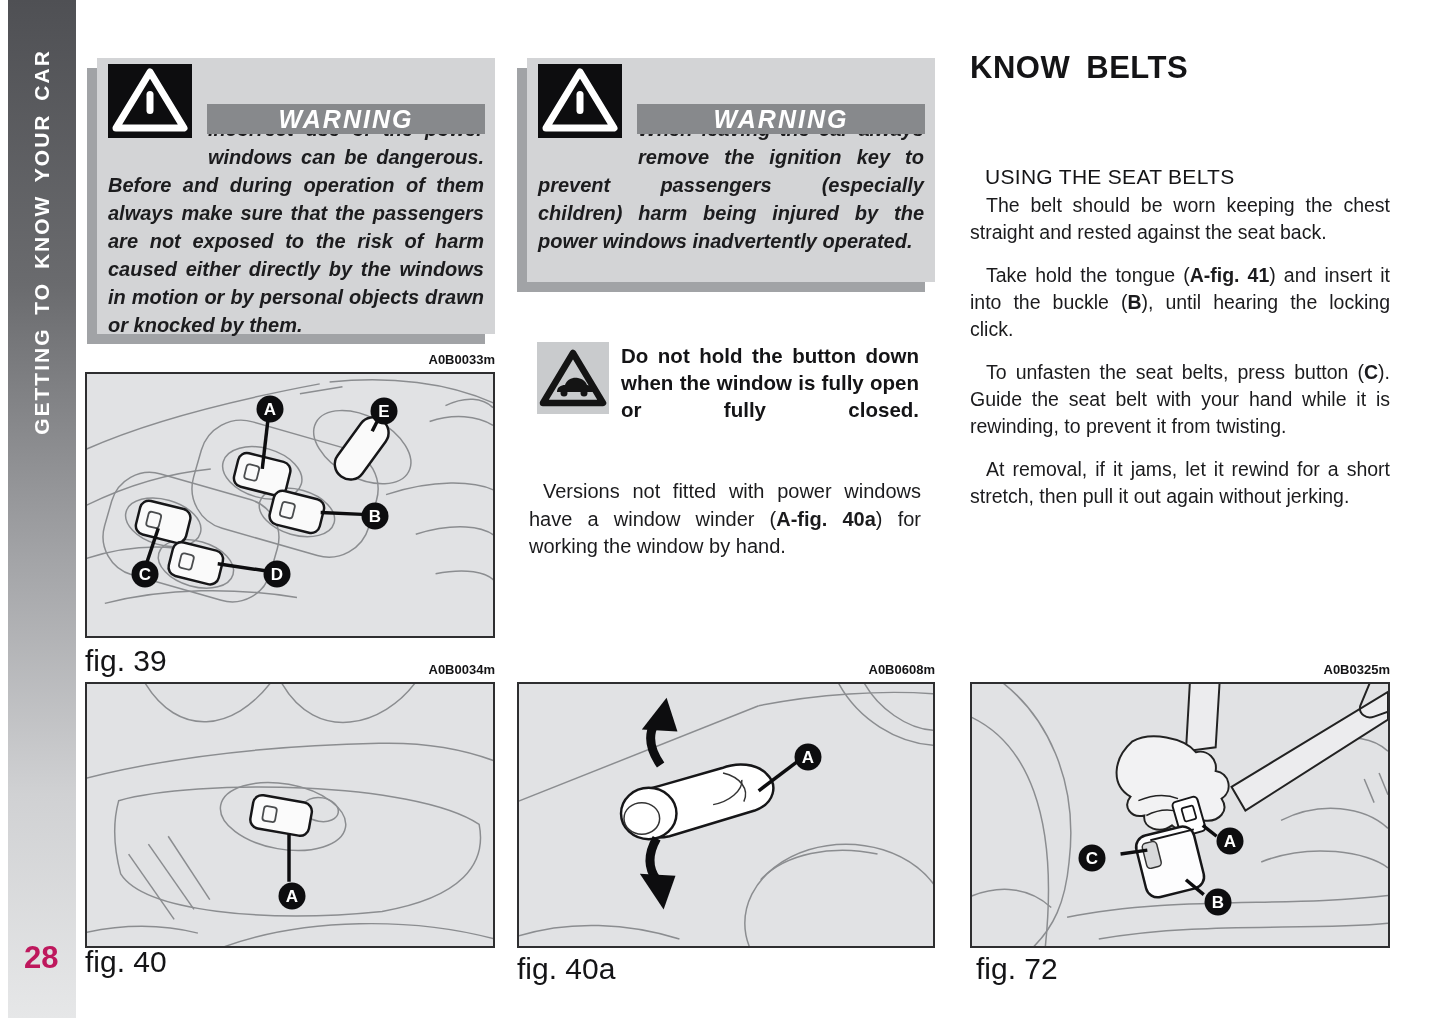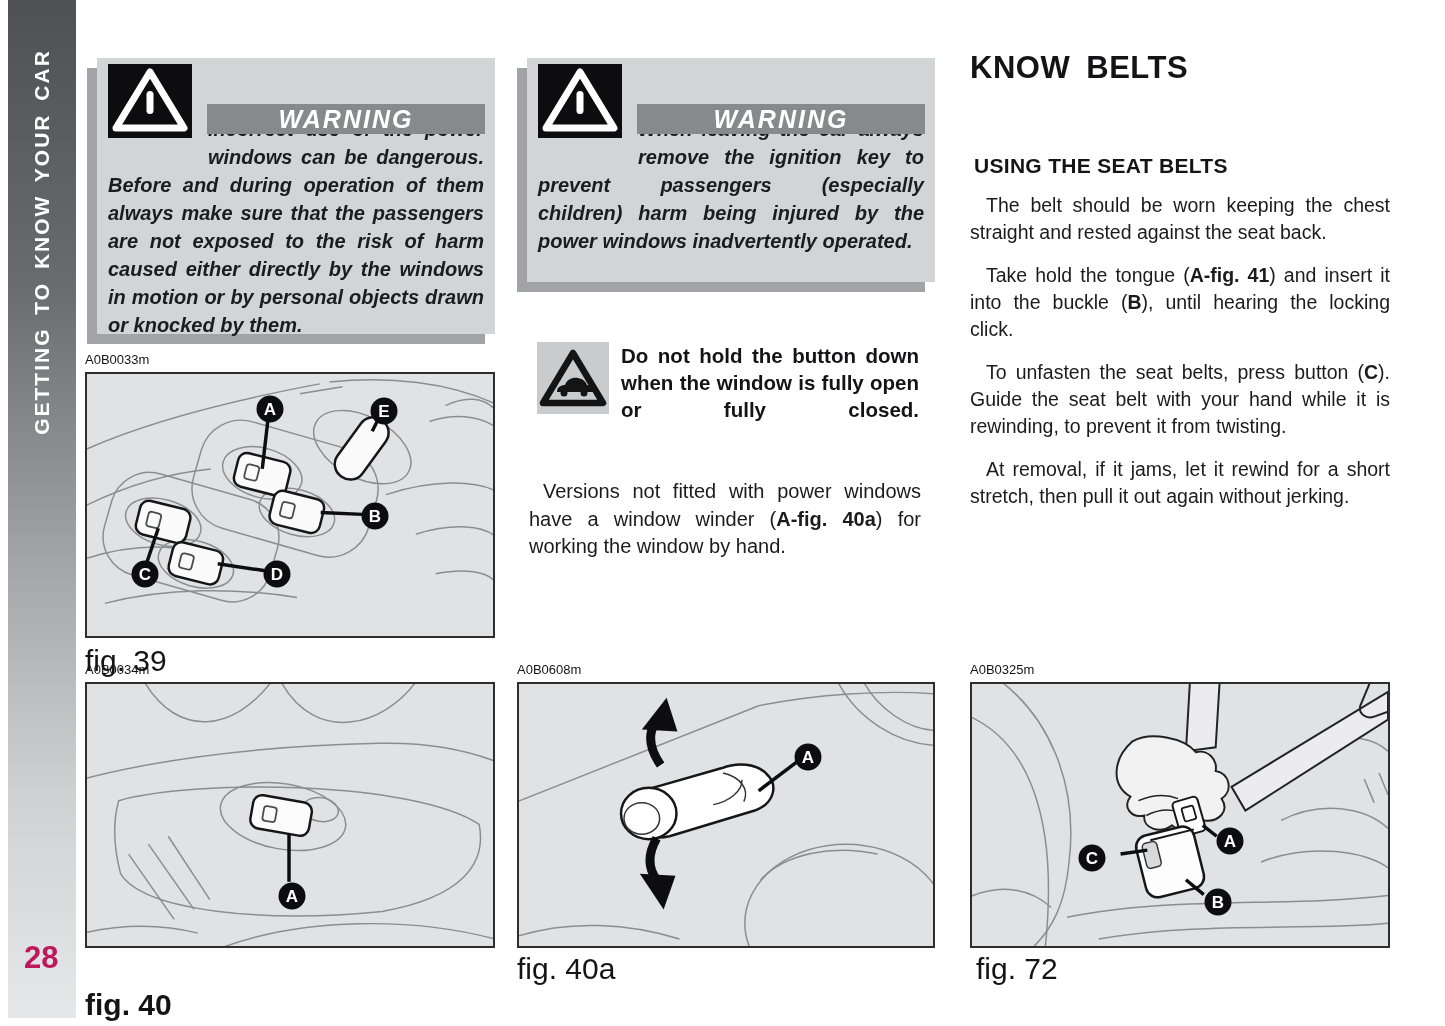--- a/index.html
+++ b/index.html
@@ -20,28 +20,28 @@
          text-align:justify;color:#1c1c1e;}
   
   .notice{position:absolute;left:537px;top:342px;width:382px;display:flex;}
   .notice-icon{width:72px;height:72px;flex:0 0 72px;margin-right:12px;}
   .notice-text{margin:0;font-weight:bold;font-size:20.5px;line-height:27px;text-align:justify;text-align-last:justify;color:#141416;}
   .winder{position:absolute;left:529px;top:478px;width:392px;margin:0;font-size:20px;line-height:27.5px;
           text-align:justify;text-indent:14px;color:#1b1b1d;}
   
   .figure{position:absolute;border:2px solid #2e2e30;background:#e1e2e4;box-sizing:border-box;}
   .figure svg{display:block;width:100%;height:100%;}
-  .figcode{position:absolute;font-size:13px;font-weight:normal;color:#141416;text-align:left;}
+  .figcode{position:absolute;font-size:13px;font-weight:bold;color:#141416;text-align:right;}
   .figcaption{position:absolute;font-size:30px;color:#141416;}
   .bubble{position:absolute;width:27px;height:27px;border-radius:50%;background:#0d0d0f;color:#fff;
           font-size:17px;font-weight:bold;display:flex;align-items:center;justify-content:center;
           transform:translate(-50%,-50%);line-height:1;}
   
   .rc-title{position:absolute;left:970px;top:50px;margin:0;font-size:31px;font-weight:bold;letter-spacing:.5px;word-spacing:7px;color:#141416;}
-  .rc-sub{position:absolute;left:970px;top:150px;margin:4px;font-size:21px;font-weight:bold;letter-spacing:.3px;color:#141416;}
+  .rc-sub{position:absolute;left:970px;top:150px;margin:15px;font-size:21px;font-weight:normal;letter-spacing:.3px;color:#141416;}
   .rc-body{position:absolute;left:970px;top:192px;width:420px;}
   .rc-para{margin:0 0 16px 0;text-align:justify;text-indent:16px;font-size:19.5px;line-height:27px;color:#1b1b1d;}
 </style>
 </head>
 <body>
 
 <div class="page">
 
   <div class="sidebar">
     <span class="sidebar-text">GETTING TO KNOW YOUR CAR</span>
@@ -154,21 +154,21 @@
           <path d="M82,154 L124,218"></path>
         <path d="M138,266 C220,236 330,236 412,258"></path>
           <path d="M-4,252 C40,242 80,244 112,252"></path>
       </g>
       <rect x="166" y="116" width="60" height="34" rx="9" fill="#fbfbfb" stroke="#161618" stroke-width="2.5" transform="rotate(10 196 133)"></rect>
       <rect x="178" y="124" width="13" height="15" rx="3" fill="none" stroke="#4a4c4e" stroke-width="1.8" transform="rotate(10 184 131)"></rect>
       <path d="M204,152 L204,200" stroke="#0d0d0f" stroke-width="3.5"></path>
     </svg>
     <div class="bubble" style="left:205px;top:212px;">A</div>
   </div>
-  <div class="figcaption" style="left:85px;top:988px;font-weight:bold;">fig. 40</div>
+  <div class="figcaption" style="left:85px;top:945px;">fig. 40</div>
 
   <div class="figcode" style="left:517px;top:662px;width:418px;">A0B0608m</div>
   <div class="figure" style="left:517px;top:682px;width:418px;height:266px;">
     <svg viewBox="0 0 418 265" preserveAspectRatio="none">
       <g stroke="#8b8d90" stroke-width="1.5" fill="none">
         <path d="M-4,120 L242,22"></path>
           <path d="M242,22 C300,10 368,6 420,10"></path>
         <path d="M322,-2 C342,36 382,60 420,62"></path>
           <path d="M348,-2 C362,24 392,46 420,47"></path>
         <ellipse cx="330" cy="242" rx="102" ry="80"></ellipse>

